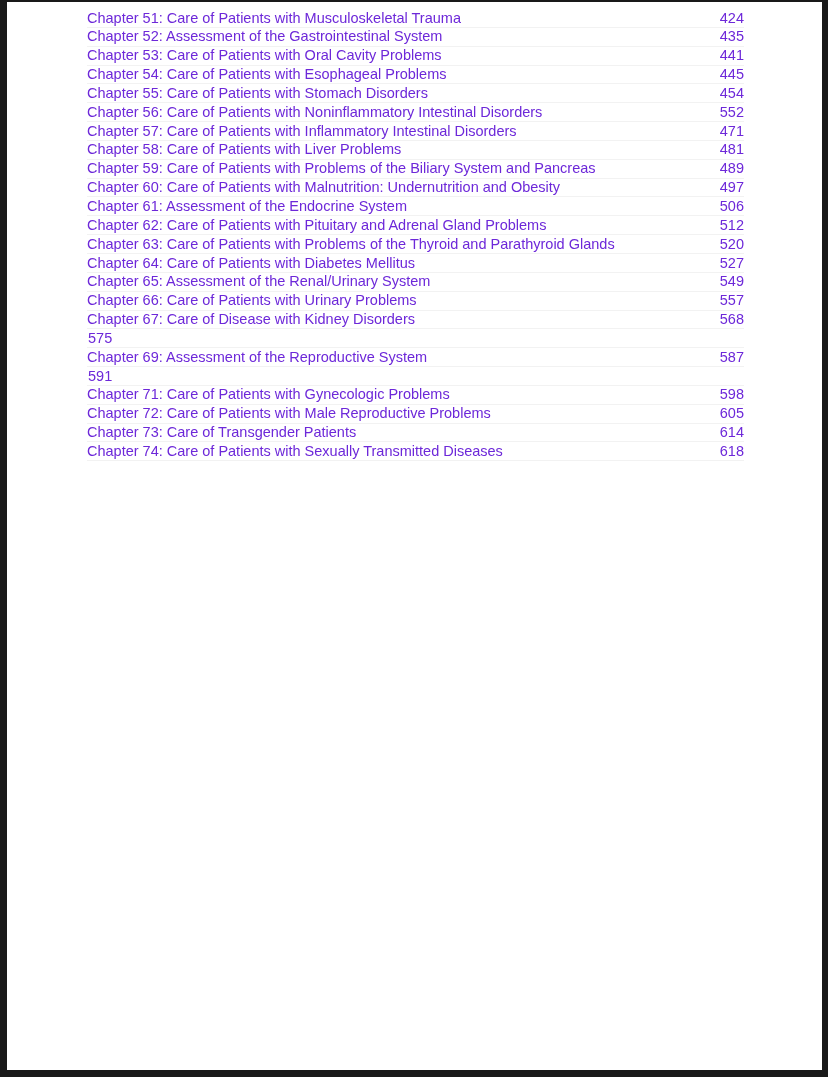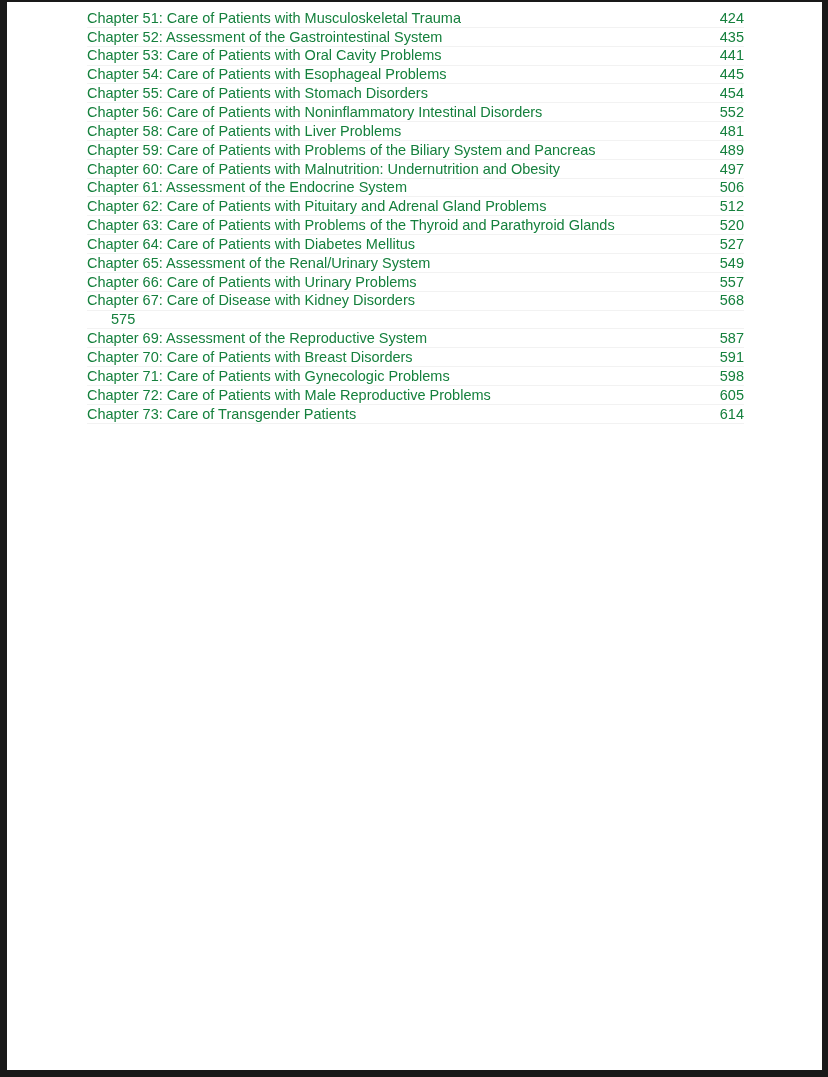--- a/index.html
+++ b/index.html
@@ -24,35 +24,35 @@
   }
   .toc {
     position: absolute;
     top: 7px;
     left: 80px;
     right: 78px;
   }
   .toc-row {
     display: flex;
     justify-content: space-between;
-    align-items: center;
+    align-items: flex-end;
     height: 18.85px;
     box-sizing: border-box;
     border-bottom: 1px solid rgba(0,0,0,0.05);
     font-size: 14.5px;
     line-height: 18.3px;
-    color: #15803d;
+    color: #6d28d9;
     white-space: nowrap;
   }
   .toc-row .title {
     overflow: hidden;
     text-overflow: clip;
   }
   .toc-row .pagenum {
-    margin-left: 24px;
+    margin-left: 1px;
     text-align: right;
   }
 </style>
 </head>
 <body>
 
 <div class="page">
   <div class="toc">
   <div class="toc-row">
     <span class="title">Chapter 51: Care of Patients with Musculoskeletal Trauma</span>
@@ -77,20 +77,24 @@
   <div class="toc-row">
     <span class="title">Chapter 55: Care of Patients with Stomach Disorders</span>
     <span class="pagenum">454</span>
   </div>
 
   <div class="toc-row">
     <span class="title">Chapter 56: Care of Patients with Noninflammatory Intestinal Disorders</span>
     <span class="pagenum">552</span>
   </div>
 
+  <div class="toc-row">
+    <span class="title">Chapter 57: Care of Patients with Inflammatory Intestinal Disorders</span>
+    <span class="pagenum">471</span>
+  </div>
 
   <div class="toc-row">
     <span class="title">Chapter 58: Care of Patients with Liver Problems</span>
     <span class="pagenum">481</span>
   </div>
 
   <div class="toc-row">
     <span class="title">Chapter 59: Care of Patients with Problems of the Biliary System and Pancreas</span>
     <span class="pagenum">489</span>
   </div>
@@ -138,33 +142,36 @@
   <div class="toc-row">
     <span class="pagenum">575</span>
   </div>
 
   <div class="toc-row">
     <span class="title">Chapter 69: Assessment of the Reproductive System</span>
     <span class="pagenum">587</span>
   </div>
 
   <div class="toc-row">
-    <span class="title">Chapter 70: Care of Patients with Breast Disorders</span>
     <span class="pagenum">591</span>
   </div>
 
   <div class="toc-row">
     <span class="title">Chapter 71: Care of Patients with Gynecologic Problems</span>
     <span class="pagenum">598</span>
   </div>
 
   <div class="toc-row">
     <span class="title">Chapter 72: Care of Patients with Male Reproductive Problems</span>
     <span class="pagenum">605</span>
   </div>
 
   <div class="toc-row">
     <span class="title">Chapter 73: Care of Transgender Patients</span>
     <span class="pagenum">614</span>
   </div>
 
+  <div class="toc-row">
+    <span class="title">Chapter 74: Care of Patients with Sexually Transmitted Diseases</span>
+    <span class="pagenum">618</span>
+  </div>
 </div>
 </div>
 
 </body></html>

